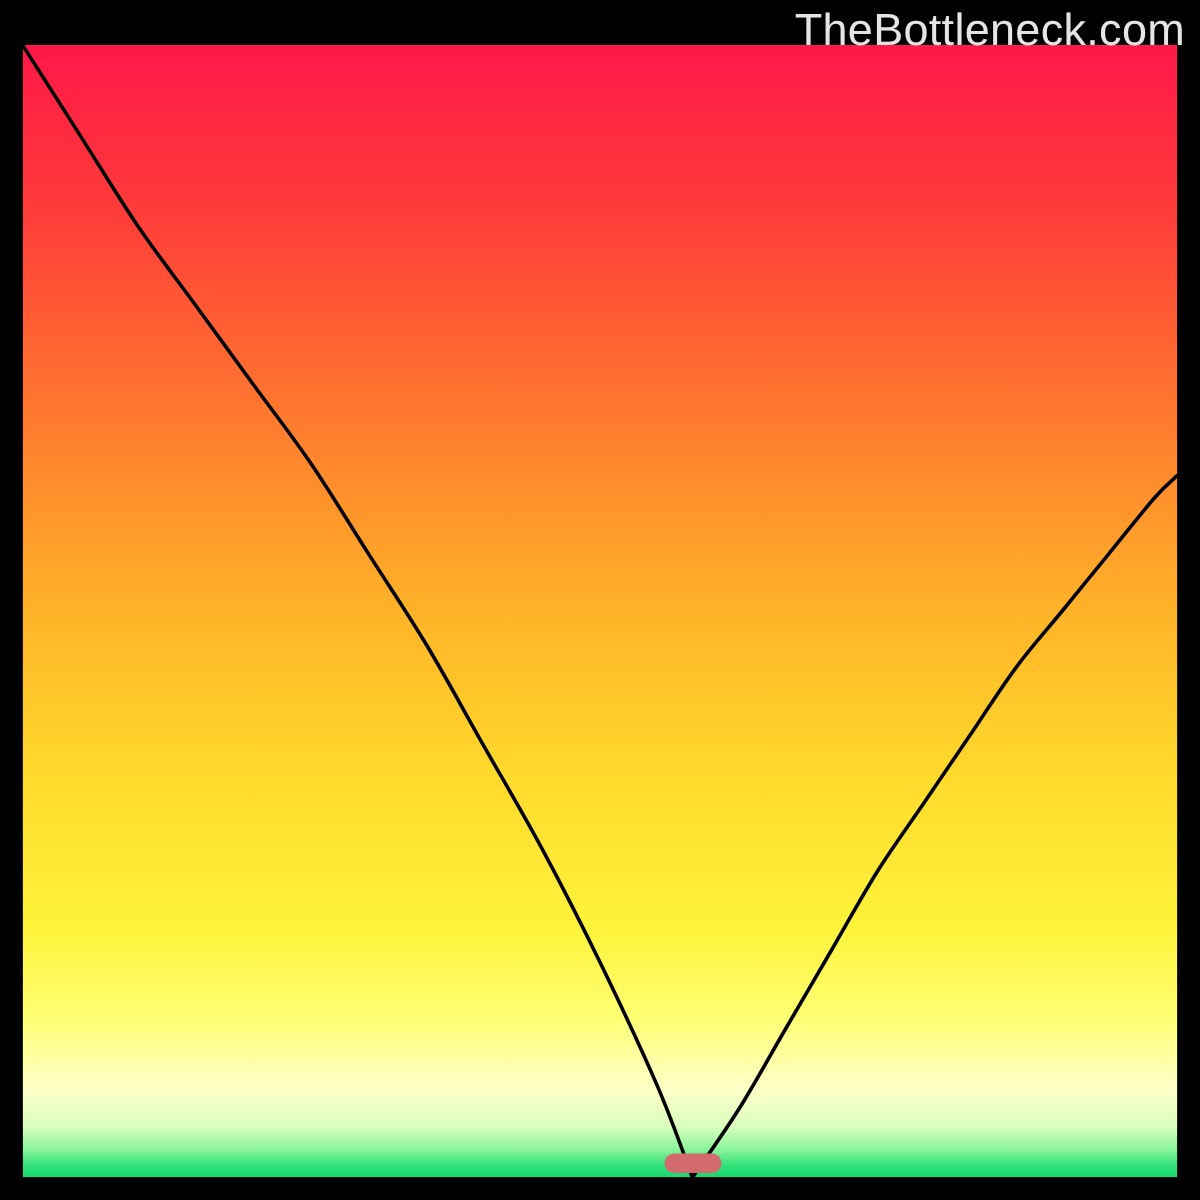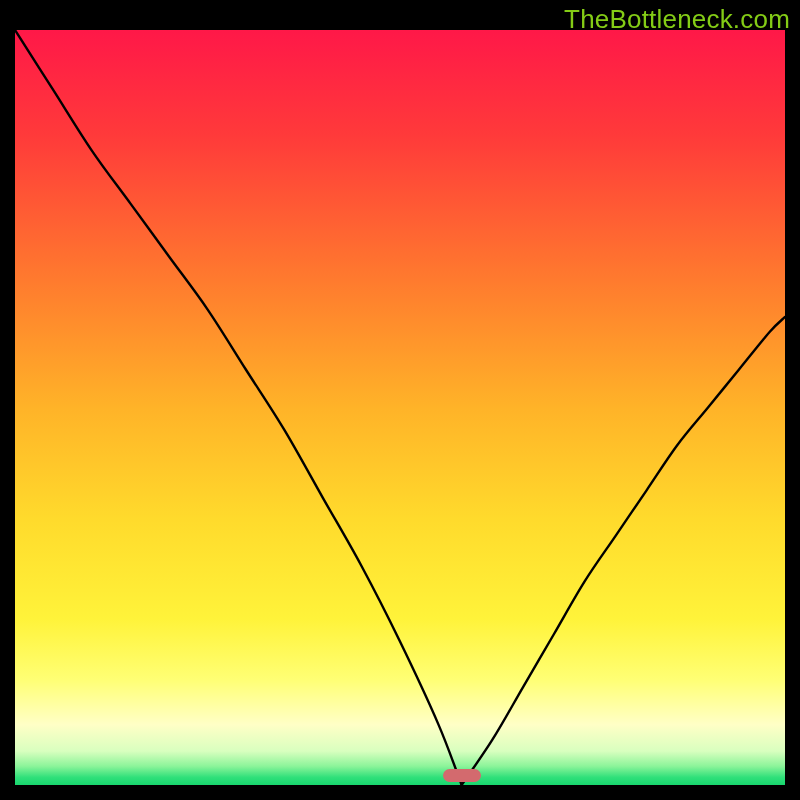--- a/index.html
+++ b/index.html
@@ -14,22 +14,22 @@
   .frame {
     position: relative;
     width: 800px;
     height: 800px;
     background: #000;
   }
   .watermark {
     position: absolute;
     top: 4px;
     right: 10px;
-    color: #84cc16;
-    font-size: 26px;
+    color: #e5e5e5;
+    font-size: 30px;
     letter-spacing: 0.2px;
     font-weight: 500;
     z-index: 50;
   }
   .plot-area {
     position: absolute;
     left: 15px;
     top: 30px;
     width: 770px;
     height: 755px;

